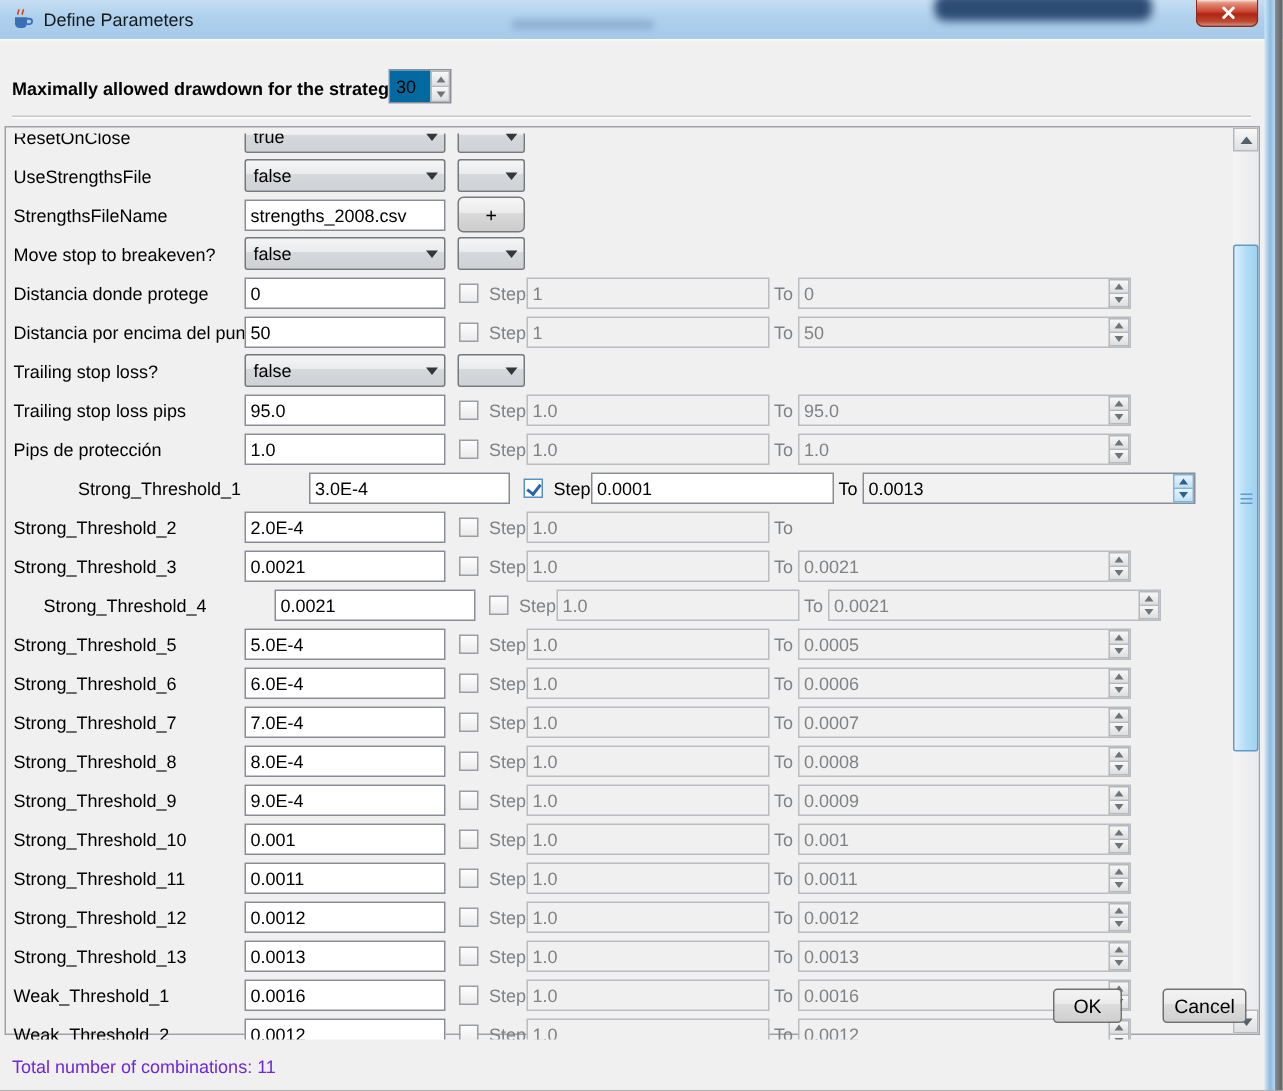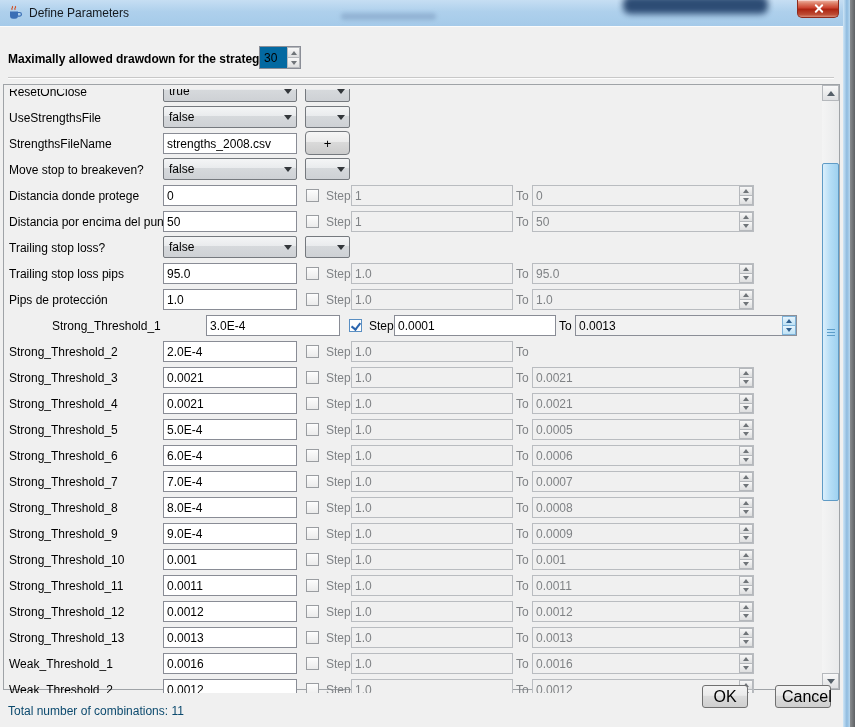--- a/index.html
+++ b/index.html
@@ -97,23 +97,23 @@
     background:linear-gradient(#f8f8f8,#dfe0e2);border:1px solid #b5b8bc;display:flex;align-items:center;justify-content:center;}
   .sb-up{top:0;}
   .sb-down{bottom:0;}
   .sb-tu{border-left:4px solid transparent;border-right:4px solid transparent;border-bottom:5px solid #555f68;width:0;height:0;}
   .sb-td{border-left:4px solid transparent;border-right:4px solid transparent;border-top:5px solid #555f68;width:0;height:0;}
   .sb-thumb{position:absolute;left:0;top:78px;width:17px;height:338px;box-sizing:border-box;border:1px solid #5f9bc6;border-radius:2px;cursor:pointer;
     background:linear-gradient(90deg,#dbeffc,#b4ddf6 50%,#9fd1f0);display:flex;align-items:center;justify-content:center;}
   .grip{width:8px;height:1px;background:#5c9dc9;box-shadow:0 3px 0 #5c9dc9,0 -3px 0 #5c9dc9;}
 
   
-  .total{position:absolute;left:8px;top:677px;font-size:12px;color:#0c4a6e;}
-  .win-btn{position:absolute;top:658px;height:23px;box-sizing:border-box;cursor:pointer;
-    border:1px solid #707070;border-radius:3px;font-size:16px;color:#000;
+  .total{position:absolute;left:8px;top:677px;font-size:12px;color:#6d28d9;}
+  .win-btn{position:absolute;top:632px;height:23px;box-sizing:border-box;cursor:pointer;
+    border:1px solid #707070;border-radius:3px;font-size:13px;color:#000;
     background:linear-gradient(#f3f3f3,#ebebeb 45%,#dddddd 46%,#cfcfcf);}
   .ok{left:702px;width:46px;}
   .cancel{left:775px;width:56px;}
 </style>
 </head>
 <body>
 
 <div class="window">
 
   <div class="titlebar">
@@ -327,21 +327,21 @@
               <span class="btncol">
                 <span class="spin-mini">
                   <i class="tri tu"></i>
                 </span>
                 <span class="spin-mini">
                   <i class="tri td"></i>
                 </span>
               </span>
             </div>
           </div>
-          <div class="row" style="top: 302px;">
+          <div class="row" style="top: 302px; margin-left: 20px;">
             <span class="rlabel">Strong_Threshold_4</span>
             <input class="f f-value" value="0.0021" style="">
             <div class="cb"></div>
             <span class="steplab">Step</span>
             <input class="f f-step dis" value="1.0" style="">
             <span class="tolab">To</span>
             <div class="tospin">
               <input class="toval" value="0.0021" style="">
               <span class="btncol">
                 <span class="spin-mini">

